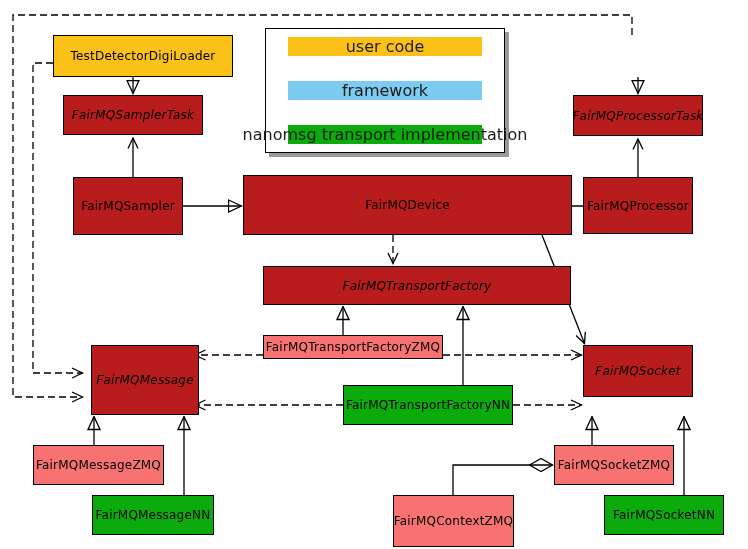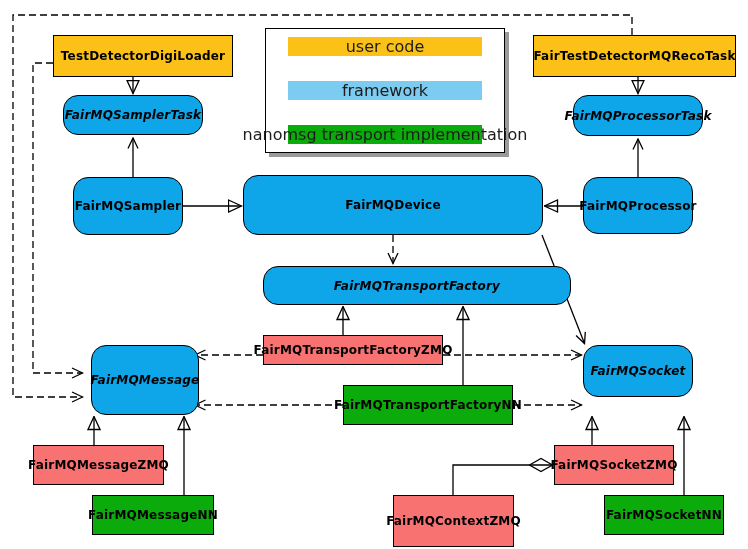--- a/index.html
+++ b/index.html
@@ -6,26 +6,26 @@
   .canvas{
     position:relative;width:748px;height:549px;background:#ffffff;overflow:hidden;
     font-family:"DejaVu Sans","Liberation Sans",sans-serif;
   }
   .edges{position:absolute;left:0;top:0;z-index:1;overflow:visible;}
   .edges path{stroke:#000;stroke-width:1.3;fill:none;}
   .edges path.d{stroke-dasharray:7,4;}
   .node{
     position:absolute;z-index:2;display:flex;align-items:center;justify-content:center;
     box-sizing:border-box;border:1.5px solid #000;
-    font-size:12px;font-weight:bold;color:#000;white-space:nowrap;
+    font-size:12px;font-weight:normal;color:#000;white-space:nowrap;
     letter-spacing:0.2px;text-align:right;
   }
   .node.abstract{font-style:italic;}
   .cat-user{background:#FBC116;}
-  .cat-fw{background:#0ea5e9;border-radius:15px;}
+  .cat-fw{background:#b91c1c;}
   .cat-zmq{background:#F97272;}
   .cat-nn{background:#0BAB0B;}
   .legend{
     position:absolute;z-index:2;left:265px;top:28px;width:240px;height:125px;
     box-sizing:border-box;background:#fff;border:1.5px solid #000;
     box-shadow:4px 4px 0 #9a9a9a;
     display:flex;flex-direction:column;justify-content:space-between;
     padding:8px 22px;
   }
   .legend-item{
@@ -74,35 +74,34 @@
   </svg>
 
   <div class="legend">
     <div class="legend-item" style="background: rgb(251, 193, 22);">user code</div>
     <div class="legend-item" style="background: rgb(124, 203, 240);">framework</div>
     <div class="legend-item" style="background: rgb(11, 171, 11);">nanomsg transport implementation</div>
   </div>
 
   <div class="node cat-user" style="left:53px;top:35px;width:180px;height:42px">TestDetectorDigiLoader</div>
 
-  <div class="node cat-user" style="left:533px;top:35px;width:203px;height:42px">FairTestDetectorMQRecoTask</div>
 
   <div class="node cat-fw abstract" style="left:63px;top:95px;width:140px;height:40px">FairMQSamplerTask</div>
 
   <div class="node cat-fw abstract" style="left:573px;top:95px;width:130px;height:41px">FairMQProcessorTask</div>
 
   <div class="node cat-fw" style="left:73px;top:177px;width:110px;height:58px">FairMQSampler</div>
 
-  <div class="node cat-fw" style="left:243px;top:175px;width:300px;height:60px">FairMQDevice</div>
+  <div class="node cat-fw" style="left:243px;top:175px;width:329px;height:60px">FairMQDevice</div>
 
   <div class="node cat-fw" style="left:583px;top:177px;width:110px;height:57px">FairMQProcessor</div>
 
   <div class="node cat-fw abstract" style="left:263px;top:266px;width:308px;height:39px">FairMQTransportFactory</div>
 
-  <div class="node cat-zmq" style="left:263px;top:335px;width:180px;height:30px">FairMQTransportFactoryZMQ</div>
+  <div class="node cat-zmq" style="left:263px;top:335px;width:180px;height:24px">FairMQTransportFactoryZMQ</div>
 
   <div class="node cat-nn" style="left:343px;top:385px;width:170px;height:40px">FairMQTransportFactoryNN</div>
 
   <div class="node cat-fw abstract" style="left:91px;top:345px;width:108px;height:70px">FairMQMessage</div>
 
   <div class="node cat-fw abstract" style="left:583px;top:345px;width:110px;height:52px">FairMQSocket</div>
 
   <div class="node cat-zmq" style="left:33px;top:445px;width:131px;height:40px">FairMQMessageZMQ</div>
 
   <div class="node cat-nn" style="left:92px;top:495px;width:122px;height:40px">FairMQMessageNN</div>

